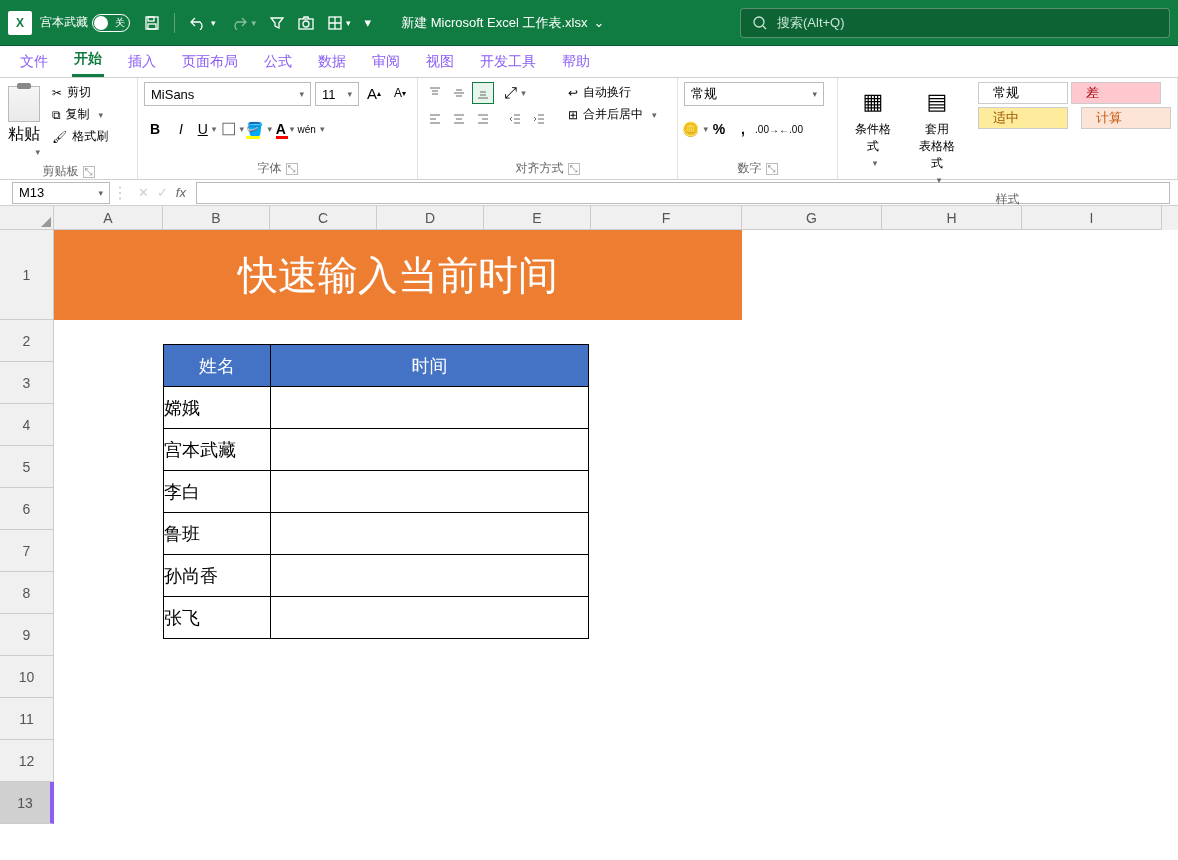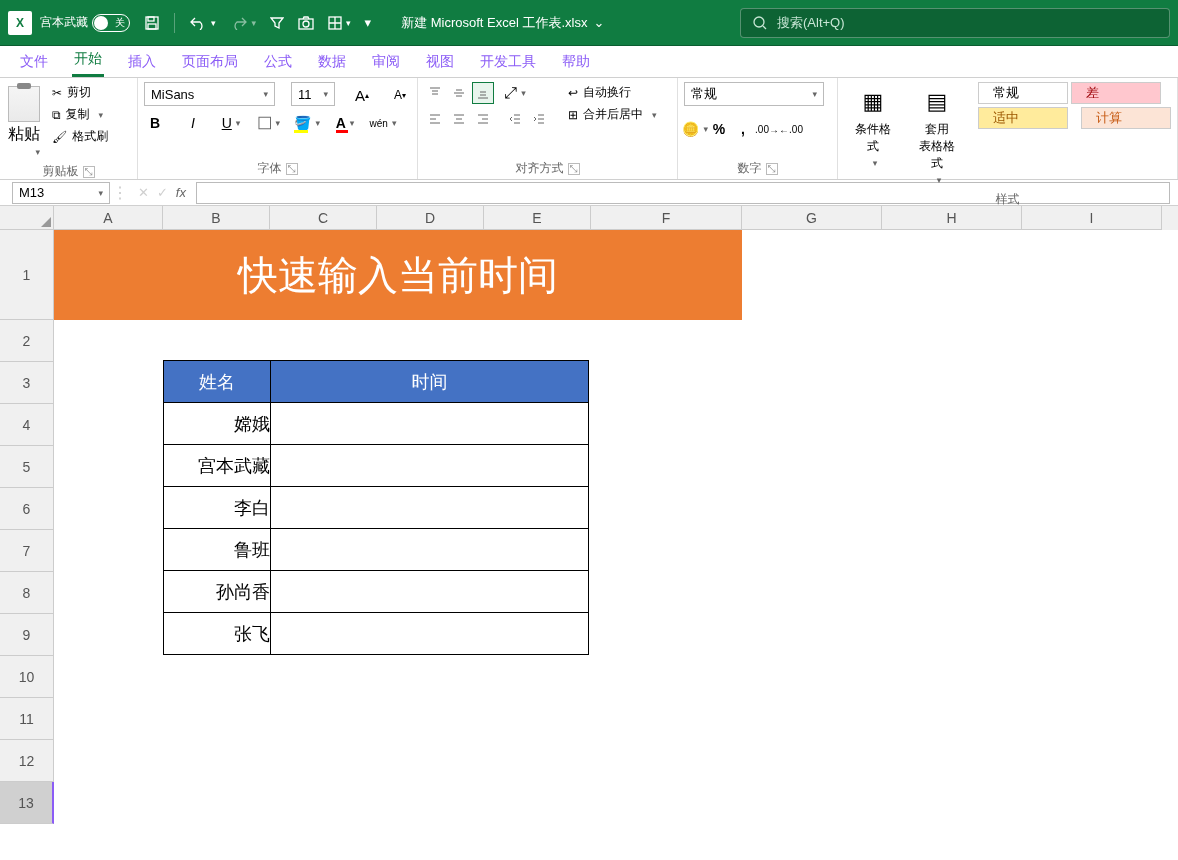--- a/index.html
+++ b/index.html
@@ -10,32 +10,32 @@
 .toggle{width:38px;height:18px;border:1px solid #fff;border-radius:9px;display:flex;align-items:center;padding:1px;position:relative}
 .toggle-knob{width:14px;height:14px;border-radius:50%;background:#fff}
 .toggle-label{position:absolute;right:4px;font-size:10px}
 .qat{display:flex;align-items:center;gap:14px;margin-left:14px}
 .qat-icon{cursor:pointer;display:flex;align-items:center}
 .qat-sep{width:1px;height:20px;background:rgba(255,255,255,0.3)}
 .filename{margin-left:30px;display:flex;align-items:center;gap:6px;font-size:13px}
 .searchbox{margin-left:auto;background:#0d6334;border:1px solid rgba(255,255,255,0.3);border-radius:4px;height:30px;width:430px;display:flex;align-items:center;padding:0 12px;gap:10px;color:#c8e6d5}
 .tabbar{background:#fff;height:32px;display:flex;align-items:flex-end;padding:0 18px;border-bottom:1px solid #d0d0d0;gap:22px;font-size:14px}
 .tab{padding:0 2px 6px 2px;cursor:pointer;color:#8b5cf6}
-.tab.active{border-bottom:3px solid #107c41;color:#107c41;font-weight:400}
+.tab.active{border-bottom:3px solid #107c41;color:#107c41;font-weight:700}
 .ribbon{background:#fff;height:102px;display:flex;border-bottom:1px solid #d0d0d0}
 .rgroup{border-right:1px solid #e0e0e0;display:flex;flex-direction:column;padding:4px 6px 0 6px;position:relative}
 .rgroup-body{flex:1;display:flex;align-items:flex-start;gap:6px}
 .rgroup-label{text-align:center;font-size:12px;color:#666;padding:2px 0;display:flex;justify-content:center;align-items:center;gap:4px}
 .rgroup-launcher{font-size:10px;color:#888;border:1px solid #bbb;width:12px;height:12px;display:inline-flex;align-items:center;justify-content:center}
 .paste-btn{display:flex;flex-direction:column;align-items:flex-end;gap:2px;padding:4px 2px;cursor:pointer}
 .paste-icon{width:32px;height:36px;border:1px solid #bbb;background:linear-gradient(#f5f5f5,#eaeaea);position:relative}
 .paste-icon::before{content:"";position:absolute;top:-4px;left:8px;width:14px;height:6px;background:#888;border-radius:2px}
 .vstack{display:flex;flex-direction:column;gap:1px;font-size:12px}
 .mini-btn{display:flex;align-items:center;gap:5px;padding:2px 4px;cursor:pointer}
-.font-row{display:flex;align-items:flex-end;gap:16px;margin-bottom:0}
+.font-row{display:flex;align-items:flex-start;gap:4px;margin-bottom:6px}
 .combo{border:1px solid #bbb;background:#fff;height:24px;display:flex;align-items:center;padding:0 6px;font-size:13px;justify-content:space-between}
 .dd{font-size:9px;color:#666;margin-left:4px}
 .iconbtn{width:22px;height:22px;display:flex;align-items:center;justify-content:center;cursor:pointer;font-size:14px;border-radius:2px}
 .align-grid{display:flex;flex-direction:column;gap:4px}
 .align-row{display:flex;gap:2px}
 .box-btn{width:22px;height:22px;border:1px solid transparent;display:flex;align-items:center;justify-content:center;cursor:pointer}
 .box-btn.sel{border:1px solid #107c41;background:#e8f5ed}
 .big-btn{display:flex;flex-direction:column;align-items:center;justify-content:center;gap:3px;padding:4px 6px;cursor:pointer;font-size:12px;text-align:center}
 .big-icon{width:32px;height:32px;display:flex;align-items:center;justify-content:center;font-size:22px}
 .style-cell{border:1px solid #ccc;padding:4px 14px;font-size:13px;height:22px;display:flex;align-items:center;min-width:90px}
@@ -49,26 +49,26 @@
 .fx-label{font-style:italic;color:#666}
 .formula-input{flex:1;height:22px;border:1px solid #bbb;margin:2px 8px 2px 0}
 .sheet{position:relative;background:#fff}
 .col-headers{display:flex;height:24px;background:#f0f0f0}
 .corner{width:54px;border-right:1px solid #ccc;border-bottom:1px solid #ccc;background:#f0f0f0;position:relative}
 .corner::after{content:"";position:absolute;right:2px;bottom:2px;border:5px solid transparent;border-right-color:#999;border-bottom-color:#999}
 .colh{border-right:1px solid #ccc;border-bottom:1px solid #ccc;display:flex;align-items:center;justify-content:center;font-size:14px;color:#555}
 .grid-body{display:flex}
 .row-headers{display:flex;flex-direction:column;background:#f0f0f0}
 .rowh{width:54px;border-right:1px solid #ccc;border-bottom:1px solid #ccc;display:flex;align-items:center;justify-content:center;font-size:14px;color:#555}
-.rowh.sel{background:#d0d0d0;border-right:2px solid #8b5cf6}
+.rowh.sel{background:#d0d0d0;border-right:4px solid #8b5cf6}
 .cells{position:relative}
 .title-cell{position:absolute;left:0;top:0;width:688px;height:90px;background:#ed7d31;color:#fff;font-size:40px;display:flex;align-items:center;justify-content:center;font-weight:400}
-.data-table{position:absolute;left:109px;top:130px;border-collapse:collapse}
+.data-table{position:absolute;left:109px;top:114px;border-collapse:collapse}
 .data-table th{background:#4472c4;color:#fff;font-weight:400;font-size:18px;border:1.5px solid #000;height:42px}
-.data-table td{border:1.5px solid #000;text-align:right;font-size:18px;height:42px;background:#fff}
+.data-table td{border:1.5px solid #000;text-align:left;font-size:18px;height:42px;background:#fff}
 .th-name{width:107px}
 .th-time{width:318px}
 svg{display:block}
 </style>
 </head>
 <body>
 
 <div class="titlebar">
   <div class="excel-icon">X</div>
   <div class="autosave">

